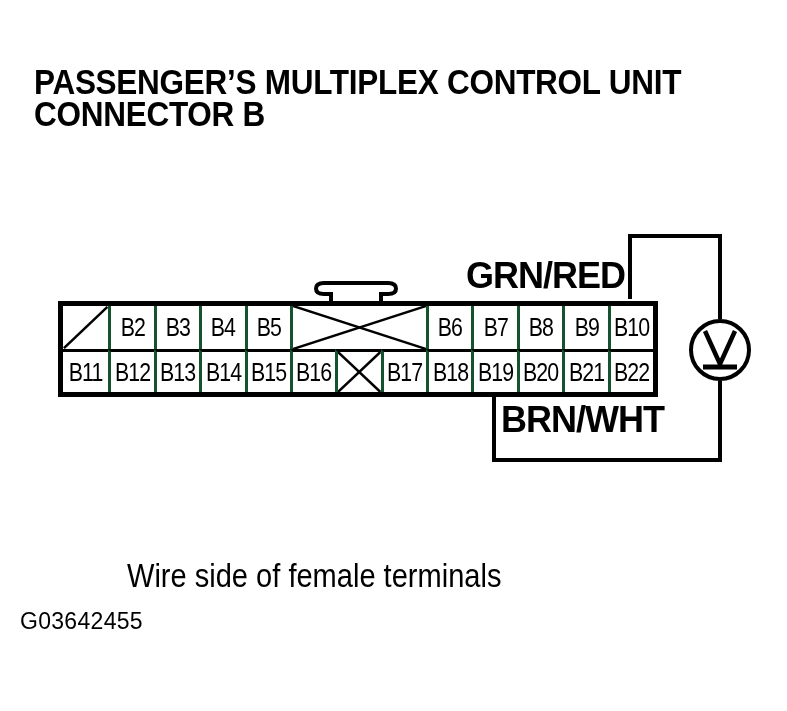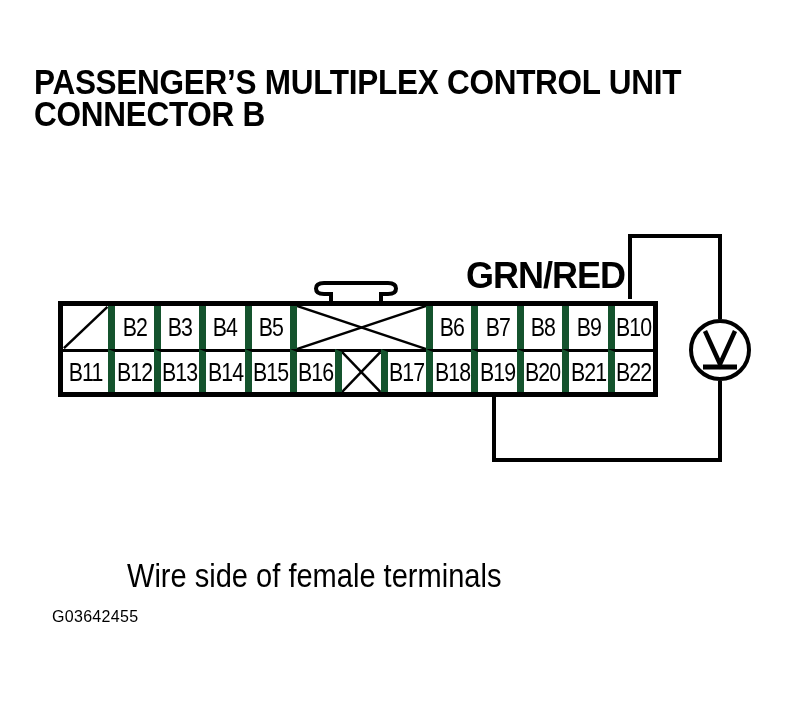--- a/index.html
+++ b/index.html
@@ -36,21 +36,21 @@
     height: 96px;
     box-sizing: border-box;
     border: 5px solid #000;
     background: #fff;
     display: grid;
     grid-template-columns: repeat(13, 1fr);
     grid-template-rows: 1fr 1fr;
   }
   .cell {
     position: relative;
-    border-left: 7px solid #14532d;
+    border-left: 3px solid #14532d;
     border-top: 3px solid #000;
     display: flex;
     align-items: center;
     justify-content: center;
     font-size: 26px;
     font-weight: normal;
     letter-spacing: -1px;
     overflow: hidden;
   }
   .cell > span {
@@ -88,23 +88,23 @@
     left: 127px;
     top: 557px;
     font-size: 33px;
     letter-spacing: 0;
     transform: scaleX(0.88);
     transform-origin: 0 0;
     white-space: nowrap;
   }
   .figure-id {
     position: absolute;
-    left: 52px;
+    left: 20px;
     top: 608px;
-    font-size: 16px;
+    font-size: 23px;
     letter-spacing: 0.3px;
     white-space: nowrap;
   }
 </style>
 </head>
 <body>
 
 <div id="stage">
 
   <div class="page-title">
@@ -202,17 +202,18 @@
     <polyline points="630,299 630,236 720,236 720,319" fill="none" stroke="#000" stroke-width="4"></polyline>
     <polyline points="720,381 720,460 494,460 494,395" fill="none" stroke="#000" stroke-width="4"></polyline>
     <g>
       <circle cx="720" cy="350" r="29" fill="#ffffff" stroke="#000" stroke-width="4"></circle>
       <path d="M705,331 L720,364 L735,331" fill="none" stroke="#000" stroke-width="4.5"></path>
       <path d="M703,367 L737,367" fill="none" stroke="#000" stroke-width="5"></path>
     </g>
   </svg>
 
   <div class="wire-label" id="grn-red-label">GRN/RED</div>
+  <div class="wire-label" id="brn-wht-label">BRN/WHT</div>
 
   <div class="caption">Wire side of female terminals</div>
   <div class="figure-id">G03642455</div>
 
 </div>
 
 </body></html>

